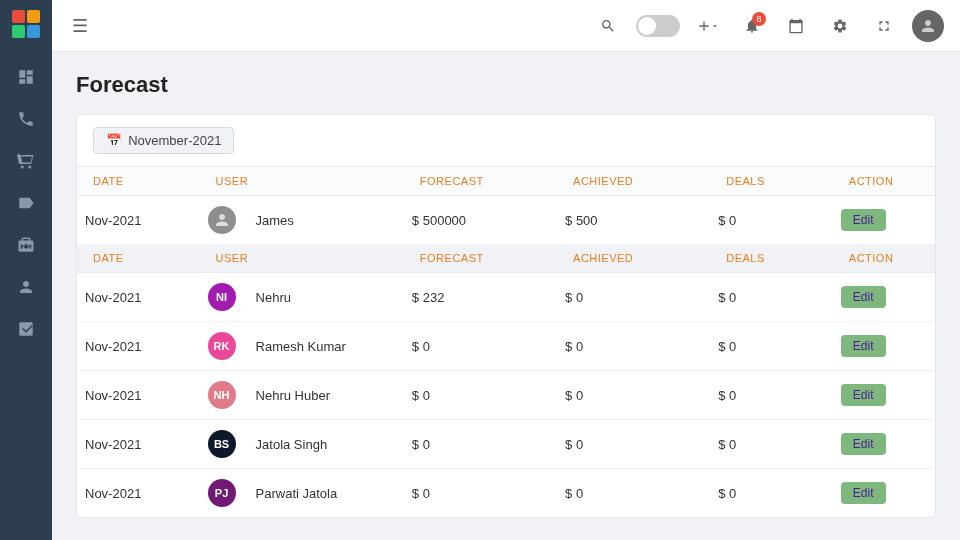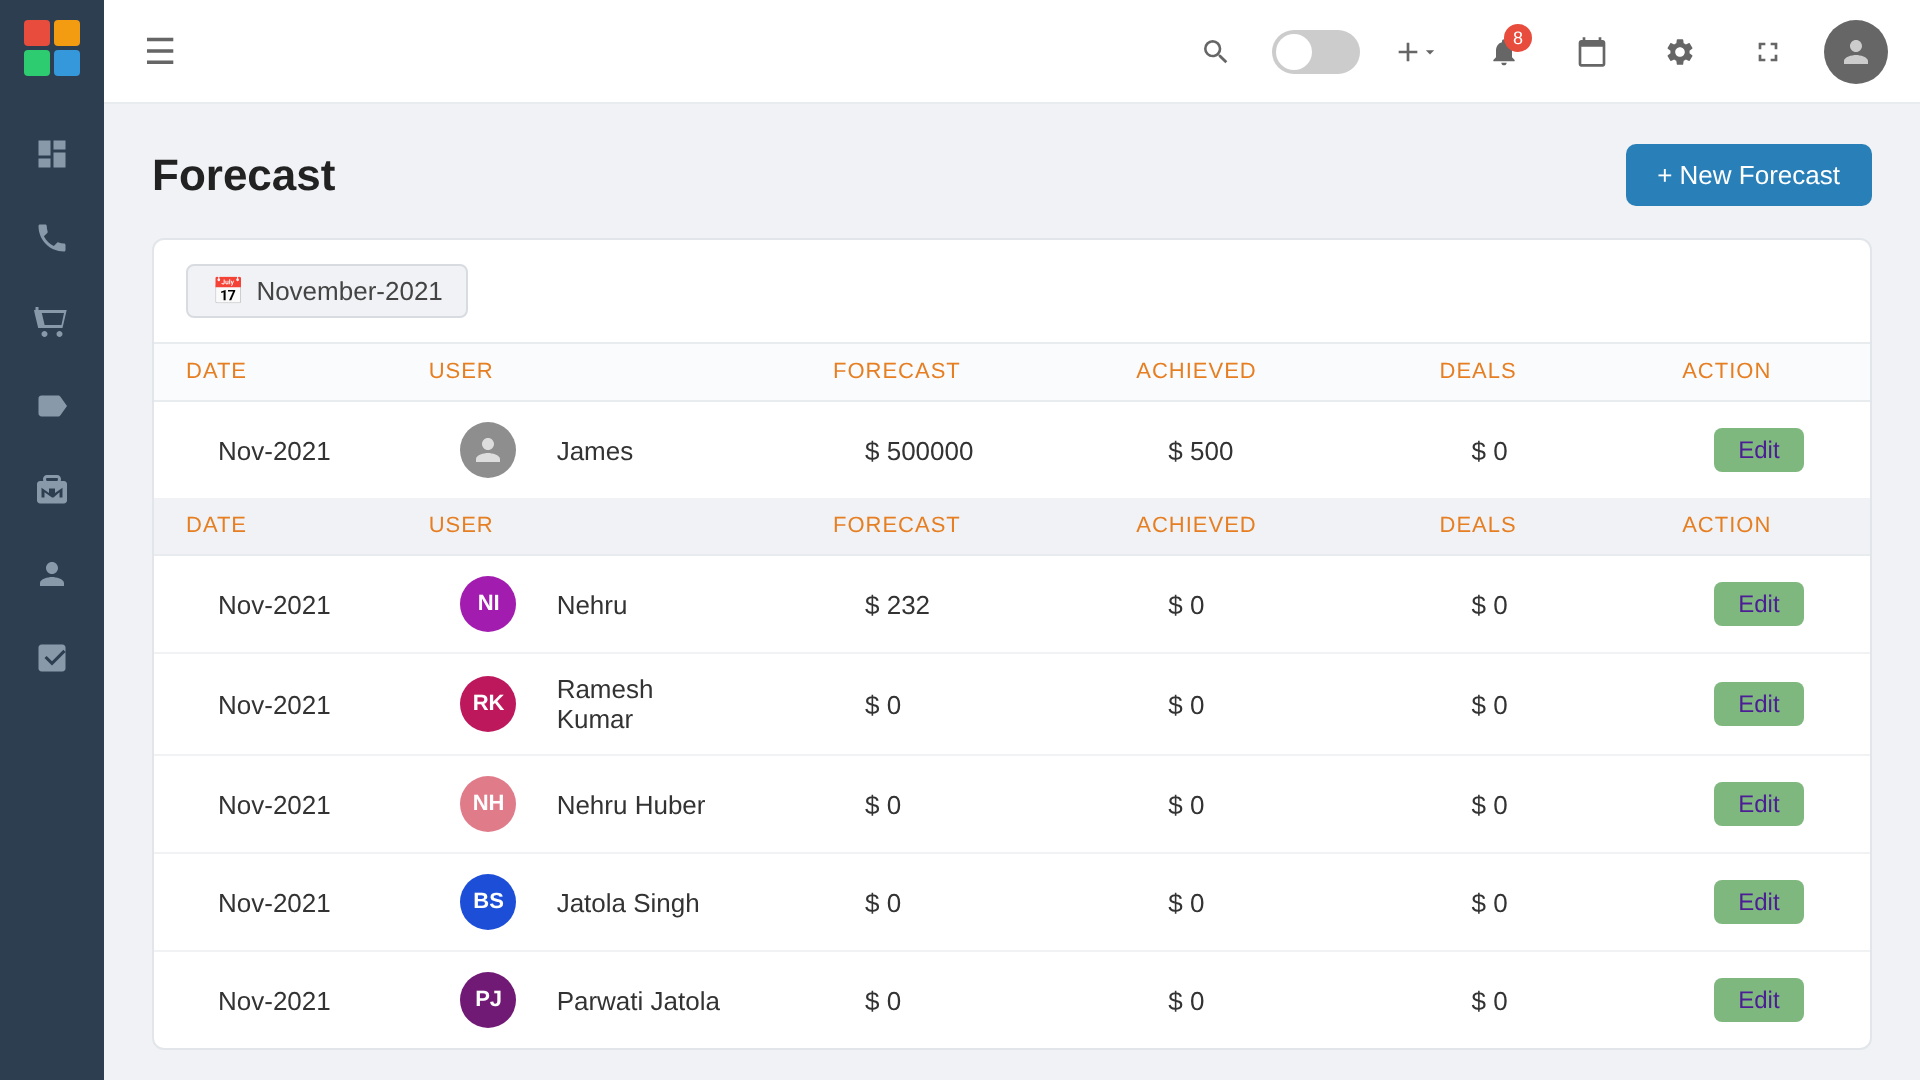--- a/index.html
+++ b/index.html
@@ -186,21 +186,21 @@
       font-size: 11px;
       font-weight: 400;
       color: #e67e22;
       padding: 8px 16px;
       background: #fafbfc;
       border-bottom: 1px solid #e8ecef;
       text-transform: uppercase;
       letter-spacing: 0.5px;
     }
     .forecast-table td {
-      padding: 10px 32px;
+      padding: 10px 8px;
       font-size: 13px;
       color: #333;
       border-bottom: 1px solid #f0f2f4;
       vertical-align: middle;
     }
     .forecast-table tr:last-child td { border-bottom: none; }
 
     .col-date { width: 120px; }
     .col-user { width: 200px; }
     .col-forecast { width: 150px; }
@@ -345,21 +345,20 @@
     <div class="topbar-avatar">
       <svg width="18" height="18" viewBox="0 0 24 24" fill="#ccc">
           <path d="M12 12c2.21 0 4-1.79 4-4s-1.79-4-4-4-4 1.79-4 4 1.79 4 4 4zm0 2c-2.67 0-8 1.34-8 4v2h16v-2c0-2.66-5.33-4-8-4z"></path>
         </svg>
     </div>
   </div>
 
   <div class="content">
     <div class="page-header">
       <h1 class="page-title">Forecast</h1>
-      <button class="btn-new-forecast">+ New Forecast</button>
     </div>
 
     <div class="table-card">
       <div class="table-toolbar">
         <div class="month-badge">
           <span>📅</span>
           <span>November-2021</span>
         </div>
       </div>
 
@@ -423,21 +422,21 @@
       <td>$ 0</td>
       <td>$ 0</td>
       <td>
         <button class="btn-edit">Edit</button>
       </td>
     </tr>
               <tr>
       <td>Nov-2021</td>
       <td>
         <div class="user-cell">
-          <div class="avatar-small" style="background:#be185d;">RK</div>
+          <div class="avatar-small" style="background:#ec4899;">RK</div>
           <span>Ramesh Kumar</span>
         </div>
       </td>
       <td>$ 0</td>
       <td>$ 0</td>
       <td>$ 0</td>
       <td>
         <button class="btn-edit">Edit</button>
       </td>
     </tr>
@@ -453,21 +452,21 @@
       <td>$ 0</td>
       <td>$ 0</td>
       <td>
         <button class="btn-edit">Edit</button>
       </td>
     </tr>
               <tr>
       <td>Nov-2021</td>
       <td>
         <div class="user-cell">
-          <div class="avatar-small" style="background:#1d4ed8;">BS</div>
+          <div class="avatar-small" style="background:#0f172a;">BS</div>
           <span>Jatola Singh</span>
         </div>
       </td>
       <td>$ 0</td>
       <td>$ 0</td>
       <td>$ 0</td>
       <td>
         <button class="btn-edit">Edit</button>
       </td>
     </tr>

